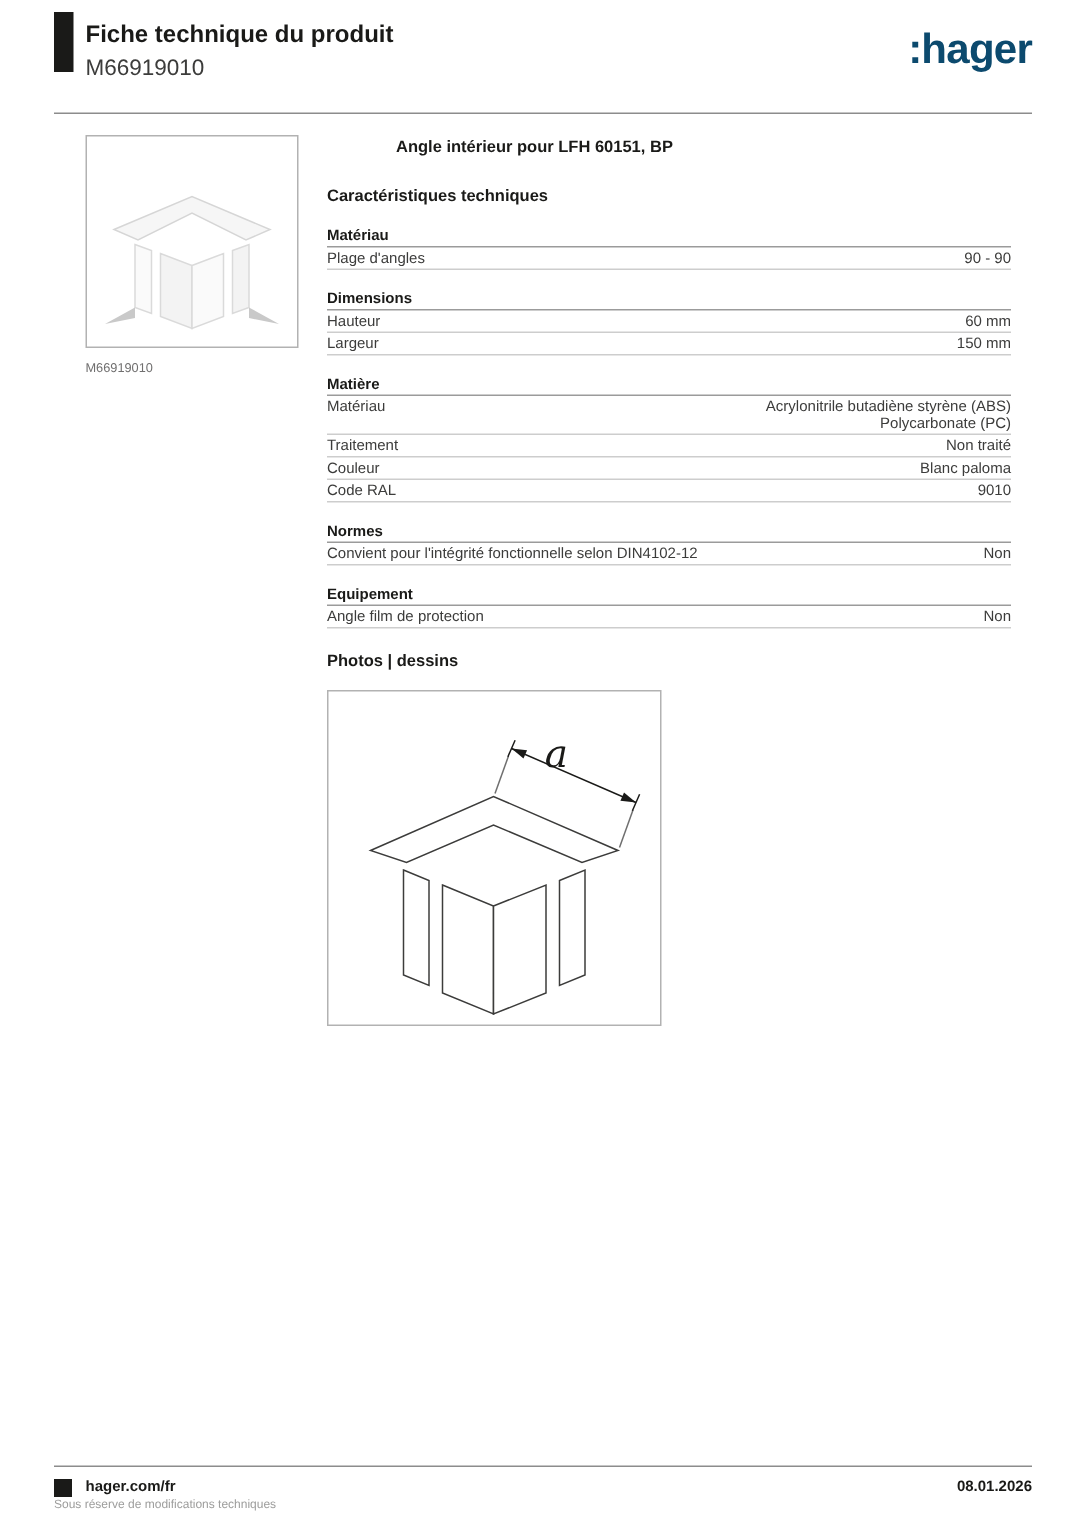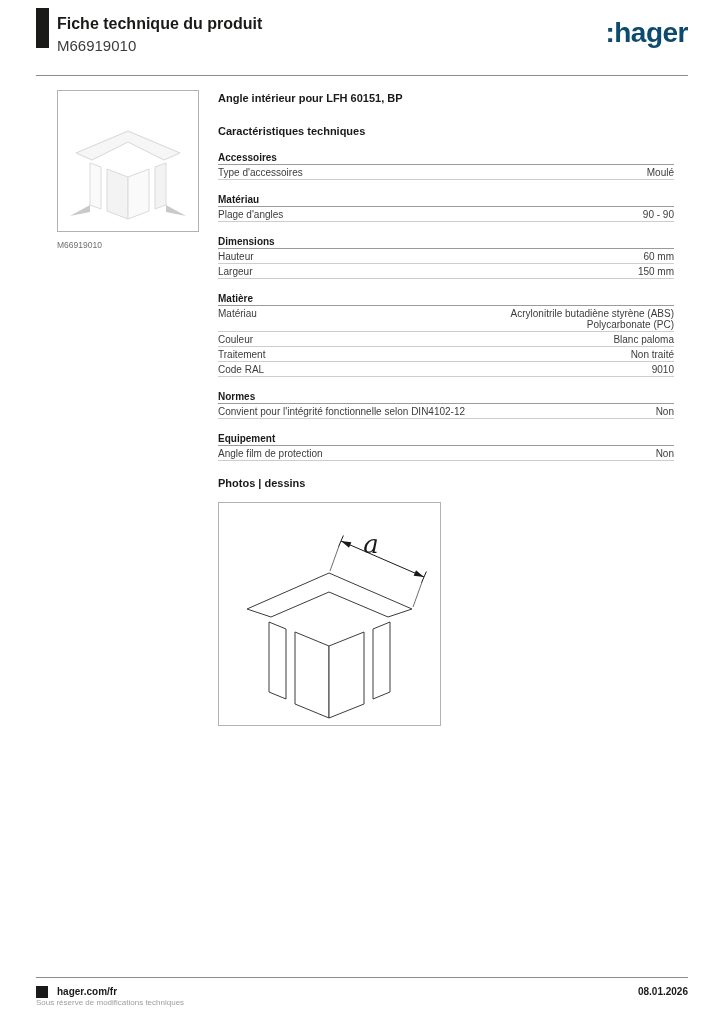--- a/index.html
+++ b/index.html
@@ -18,21 +18,21 @@
           color:#0c4a6e; letter-spacing:-0.5px; line-height:30px; }
   .header-rule { position:absolute; top:75px; left:36px; width:652px; height:1px; background:#8c8c8c; }
 
   
   .product-image { position:absolute; left:57px; top:90px; width:142px; height:142px;
                    border:1px solid #b2b2b2; background:#ffffff; }
   .image-caption { position:absolute; left:57px; top:240px; font-size:8.5px; color:#706f6f; }
 
   
   .specs { position:absolute; left:218px; top:92px; width:456px; }
-  .product-name { font-size:11px; font-weight:bold; color:#1a1a18; line-height:13px; }
+  .product-name { font-size:11px; font-weight:bold; color:#1a1a18; line-height:13px;margin-left:46px; }
   .specs-heading { font-size:11px; font-weight:bold; color:#1a1a18; margin-top:20px; line-height:13px; }
 
   .spec-section { margin-top:14px; }
   .section-title { font-size:10px; font-weight:bold; color:#1a1a18; line-height:11px;
                    padding-bottom:1px; border-bottom:1px solid #9b9b9b; }
   .spec-row { display:flex; justify-content:space-between; align-items:flex-start;
               font-size:10px; line-height:11px; padding:1.5px 0;
               border-bottom:1px solid #cdcdcd; color:#3c3c3b; }
   .spec-row .label { text-align:left; padding-right:10px; }
   .spec-row .value { text-align:right; }
@@ -72,27 +72,20 @@
       <polygon points="32,114 12,125 32,121" fill="#c9c9c9"></polygon>
       <polygon points="108,114 128,125 108,121" fill="#c9c9c9"></polygon>
     </svg>
   </div>
   <div class="image-caption">M66919010</div>
 
   <div class="specs">
     <div class="product-name">Angle intérieur pour LFH 60151, BP</div>
     <div class="specs-heading">Caractéristiques techniques</div>
 
-    <div class="spec-section">
-      <div class="section-title">Accessoires</div>
-      <div class="spec-row">
-        <span class="label">Type d'accessoires</span>
-        <span class="value">Moulé</span>
-      </div>
-    </div>
 
     <div class="spec-section">
       <div class="section-title">Matériau</div>
       <div class="spec-row">
         <span class="label">Plage d'angles</span>
         <span class="value">90 - 90</span>
       </div>
     </div>
 
     <div class="spec-section">
@@ -110,26 +103,26 @@
     <div class="spec-section">
       <div class="section-title">Matière</div>
       <div class="spec-row">
         <span class="label">Matériau</span>
         <span class="value">
           <div>Acrylonitrile butadiène styrène (ABS)</div>
           <div>Polycarbonate (PC)</div>
         </span>
       </div>
       <div class="spec-row">
+        <span class="label">Traitement</span>
+        <span class="value">Non traité</span>
+      </div>
+      <div class="spec-row">
         <span class="label">Couleur</span>
         <span class="value">Blanc paloma</span>
-      </div>
-      <div class="spec-row">
-        <span class="label">Traitement</span>
-        <span class="value">Non traité</span>
       </div>
       <div class="spec-row">
         <span class="label">Code RAL</span>
         <span class="value">9010</span>
       </div>
     </div>
 
     <div class="spec-section">
       <div class="section-title">Normes</div>
       <div class="spec-row">

